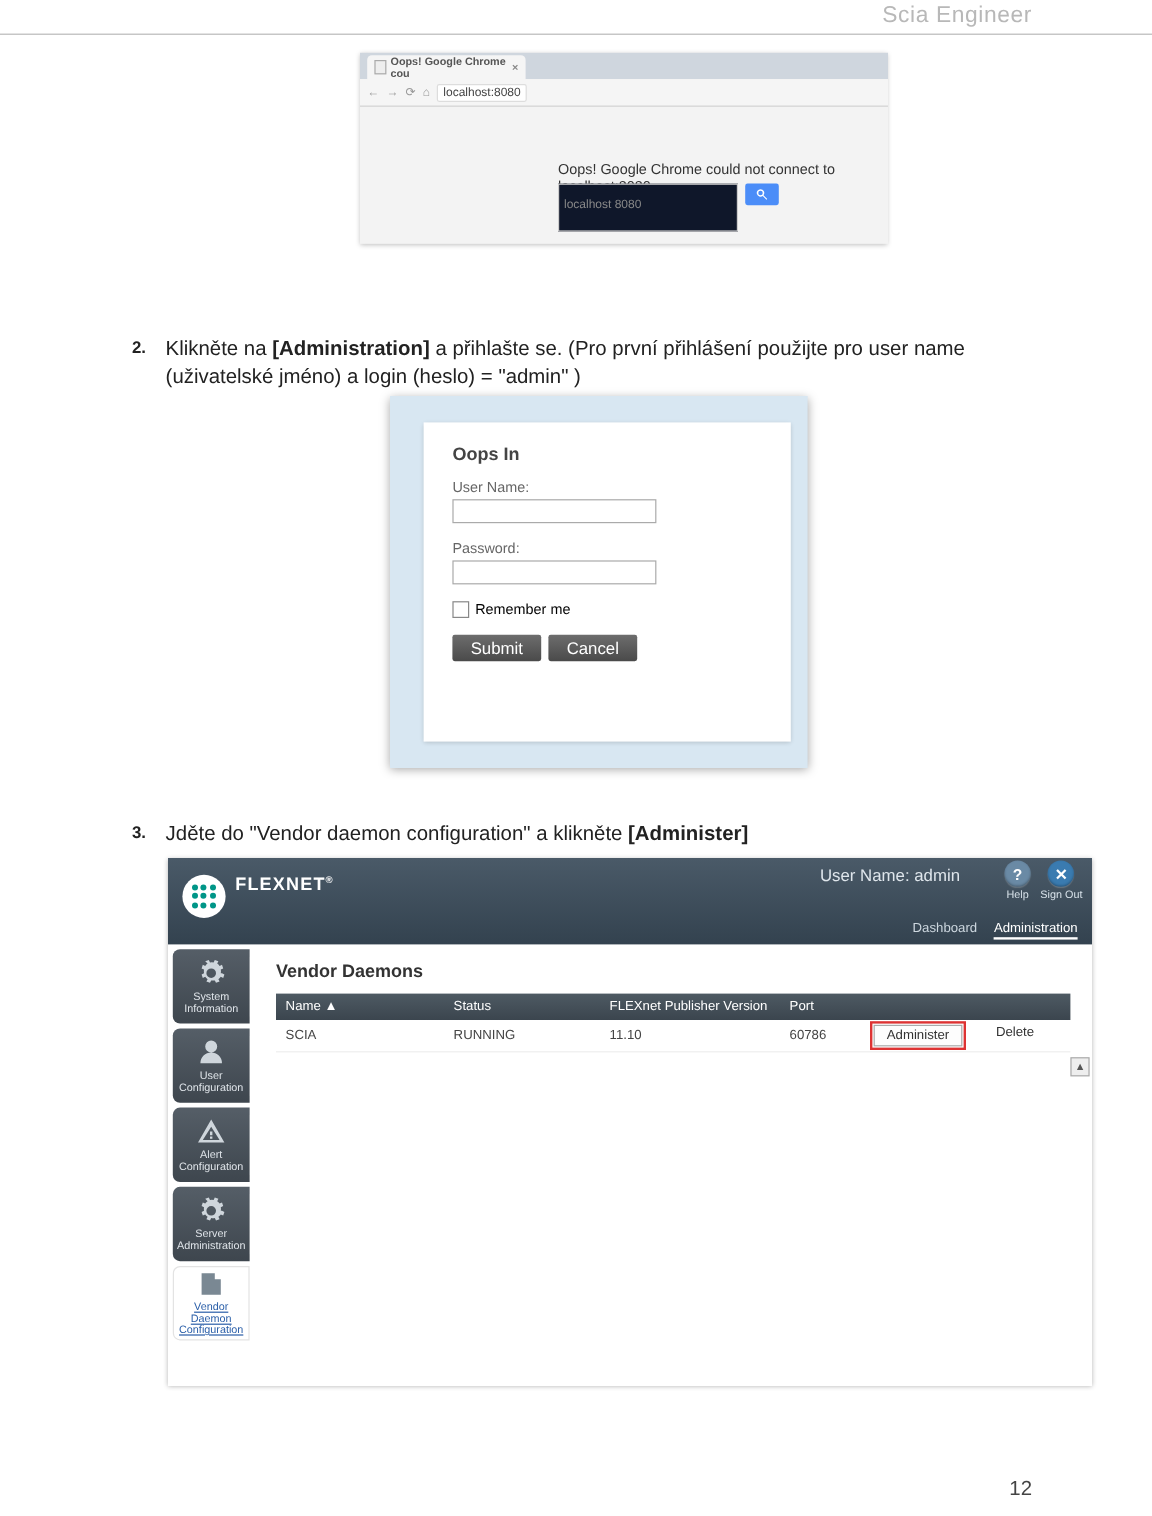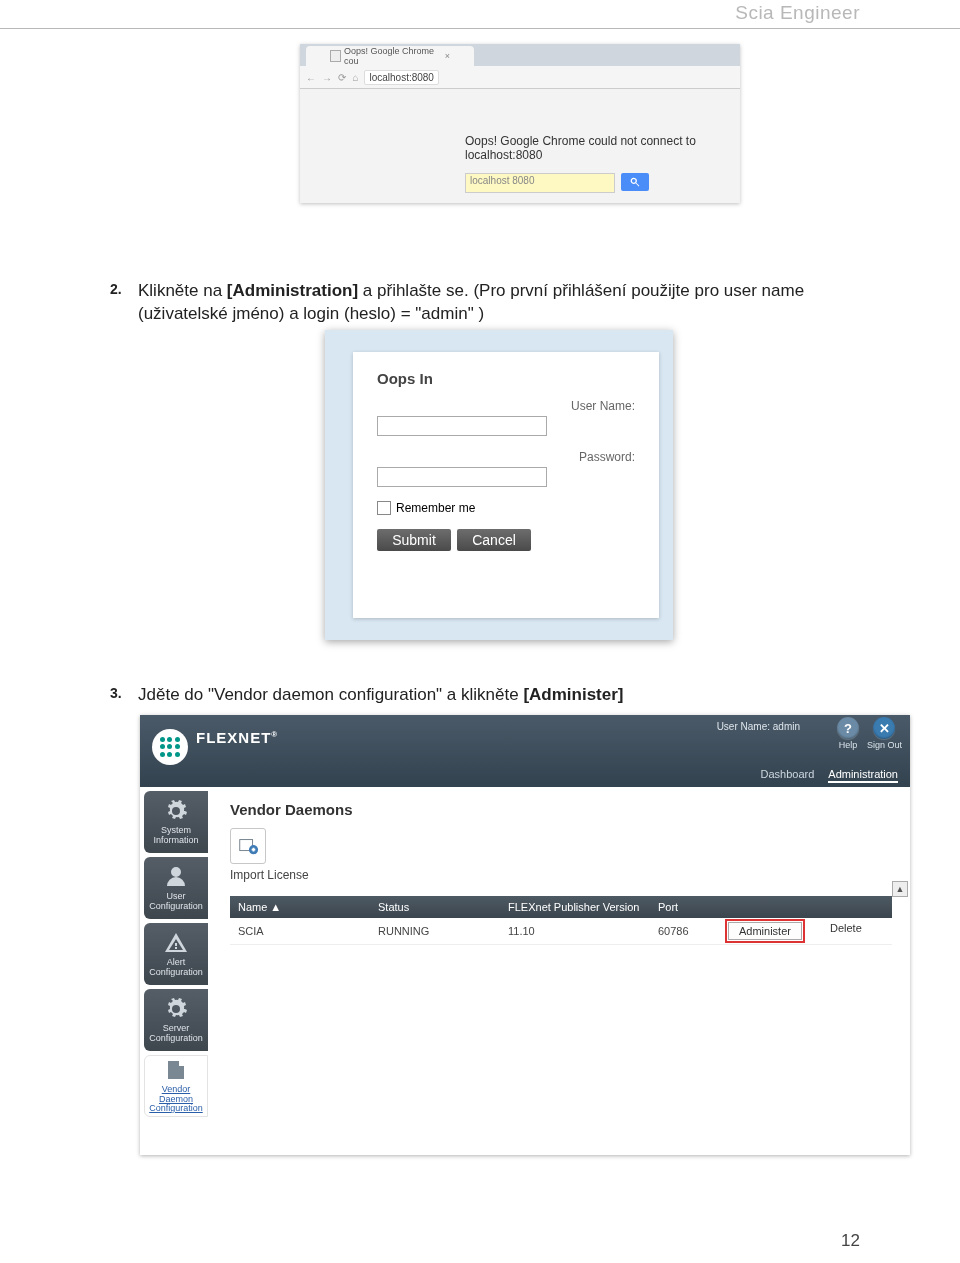--- a/index.html
+++ b/index.html
@@ -54,27 +54,28 @@
     height: 22px;
     background: #cfd6de;
     display: flex;
     align-items: flex-end;
     padding-left: 6px;
   }
   .chrome-tab {
     height: 18px;
     background: #f5f5f5;
     border-radius: 4px 4px 0 0;
-    padding: 1px 24px;
+    padding: 1px 6px;
     font-size: 9px;
     color: #555;
     display: flex;
     align-items: center;
     gap: 3px;
     max-width: 120px;
+    font-weight: bold;
   }
   .chrome-tab .fav {
     width: 10px; height: 10px; background:#eee; border:1px solid #aaa;
   }
   .chrome-tab .x { font-size:9px; color:#888; margin-left:2px; }
   .chrome-navbar {
     height: 22px;
     background: #f5f5f5;
     border-bottom: 1px solid #ccc;
     display: flex;
@@ -110,22 +111,22 @@
   }
   .chrome-searchrow {
     position: absolute;
     left: 165px;
     bottom: 10px;
     display: flex;
     gap: 6px;
   }
   .chrome-searchrow .srch {
     width: 140px; height:16px;
-    border:1px solid #ccc; background:#fef9c3;
-    font-size:10px; color:#888; padding:1px 4px;
+    border:1px solid #ccc; background:#0f172a;
+    font-size:10px; color:#888; padding:11px 4px;
   }
   .chrome-searchrow .btn {
     width: 28px; height:18px; background:#4b8df8; border-radius:2px;
     display:flex; align-items:center; justify-content:center;
   }
   .chrome-searchrow .btn svg { width:10px; height:10px; fill:#fff; }
 
   
   .step {
     position: absolute;
@@ -163,21 +164,21 @@
     padding: 18px 24px 0 24px;
     box-sizing: border-box;
     color: #555;
     font-size: 12px;
   }
   .signin-card h3 {
     margin: 0 0 12px 0;
     font-size: 15px;
     color: #444;
   }
-  .signin-card label { display:block; margin-bottom:3px; color:#666;text-align:right; }
+  .signin-card label { display:block; margin-bottom:3px; color:#666; }
   .signin-card .field {
     width: 170px; height: 20px;
     border:1px solid #aaa; background:#fff;
     margin-bottom: 14px;
     box-sizing: border-box;
   }
   .signin-card .remember {
     display:flex; align-items:center; gap:5px; margin-top:6px; margin-bottom:14px;
     font-size:12px; color:#000000;
   }
@@ -220,21 +221,21 @@
     display:flex; align-items:center; justify-content:center;
   }
   .flex-logo .circ .dots {
     width:20px; height:20px; display:grid;
     grid-template-columns:repeat(3,1fr); gap:2px;
   }
   .flex-logo .circ .dots span { width:5px; height:5px; background:#009688; border-radius:50%; }
   .flex-logo .name { font-weight:bold; font-size:15px; letter-spacing:1px; font-family:Arial; }
   .flex-logo .name sup { font-size:8px; }
   .flex-user {
-    position:absolute; top:6px; right:110px; font-size:10px; color:#dfe6ec;
+    position:absolute; top:6px; right:110px; font-size:14px; color:#dfe6ec;
   }
   .flex-icons {
     position:absolute; top:2px; right:8px; display:flex; gap:8px;
   }
   .flex-icons .it {
     display:flex; flex-direction:column; align-items:center; gap:1px;
     font-size:9px; color:#d8e2ea;
   }
   .flex-icons .it .c {
     width:22px; height:22px; border-radius:50%; background:#6a8aa5;
@@ -459,44 +460,34 @@
               </svg>
           </span>
           <span>Alert Configuration</span>
         </div>
         <div class="sb-item">
           <span class="ic">
             <svg viewBox="0 0 24 24">
                 <path fill="#cfd6dc" d="M12 8a4 4 0 100 8 4 4 0 000-8zm9 4l2 1-1 3-2-1a8 8 0 01-2 2l1 2-3 1-1-2a8 8 0 01-3 0l-1 2-3-1 1-2a8 8 0 01-2-2l-2 1-1-3 2-1a8 8 0 010-3l-2-1 1-3 2 1a8 8 0 012-2L7 2l3-1 1 2a8 8 0 013 0l1-2 3 1-1 2a8 8 0 012 2l2-1 1 3-2 1a8 8 0 010 3z"></path>
               </svg>
           </span>
-          <span>Server Configuration</span>
+          <span>Server Administration</span>
         </div>
         <div class="sb-item vd">
           <span class="ic">
             <svg viewBox="0 0 24 24">
                 <path fill="#7a8893" d="M4 3h11l5 5v13H4V3zm11 0v5h5"></path>
               </svg>
           </span>
           <span class="vdlink">Vendor Daemon Configuration</span>
         </div>
       </div>
 
       <div class="flex-main">
         <h3>Vendor Daemons</h3>
-        <div class="import-block">
-          <div class="tile">
-            <svg viewBox="0 0 24 24" width="22" height="22">
-              <rect x="3" y="5" width="14" height="12" fill="#fff" stroke="#6c7a86"></rect>
-              <circle cx="18" cy="16" r="5" fill="#3f7bb5"></circle>
-              <path d="M16 16h4M18 14v4" stroke="#fff" stroke-width="2"></path>
-            </svg>
-          </div>
-          <span>Import License</span>
-        </div>
 
         <div class="table-hdr">
           <div class="col name">
             <span>Name</span>
             <span>▲</span>
           </div>
           <div class="col status">Status</div>
           <div class="col ver">FLEXnet Publisher Version</div>
           <div class="col port">Port</div>
           <div class="col actions"></div>

